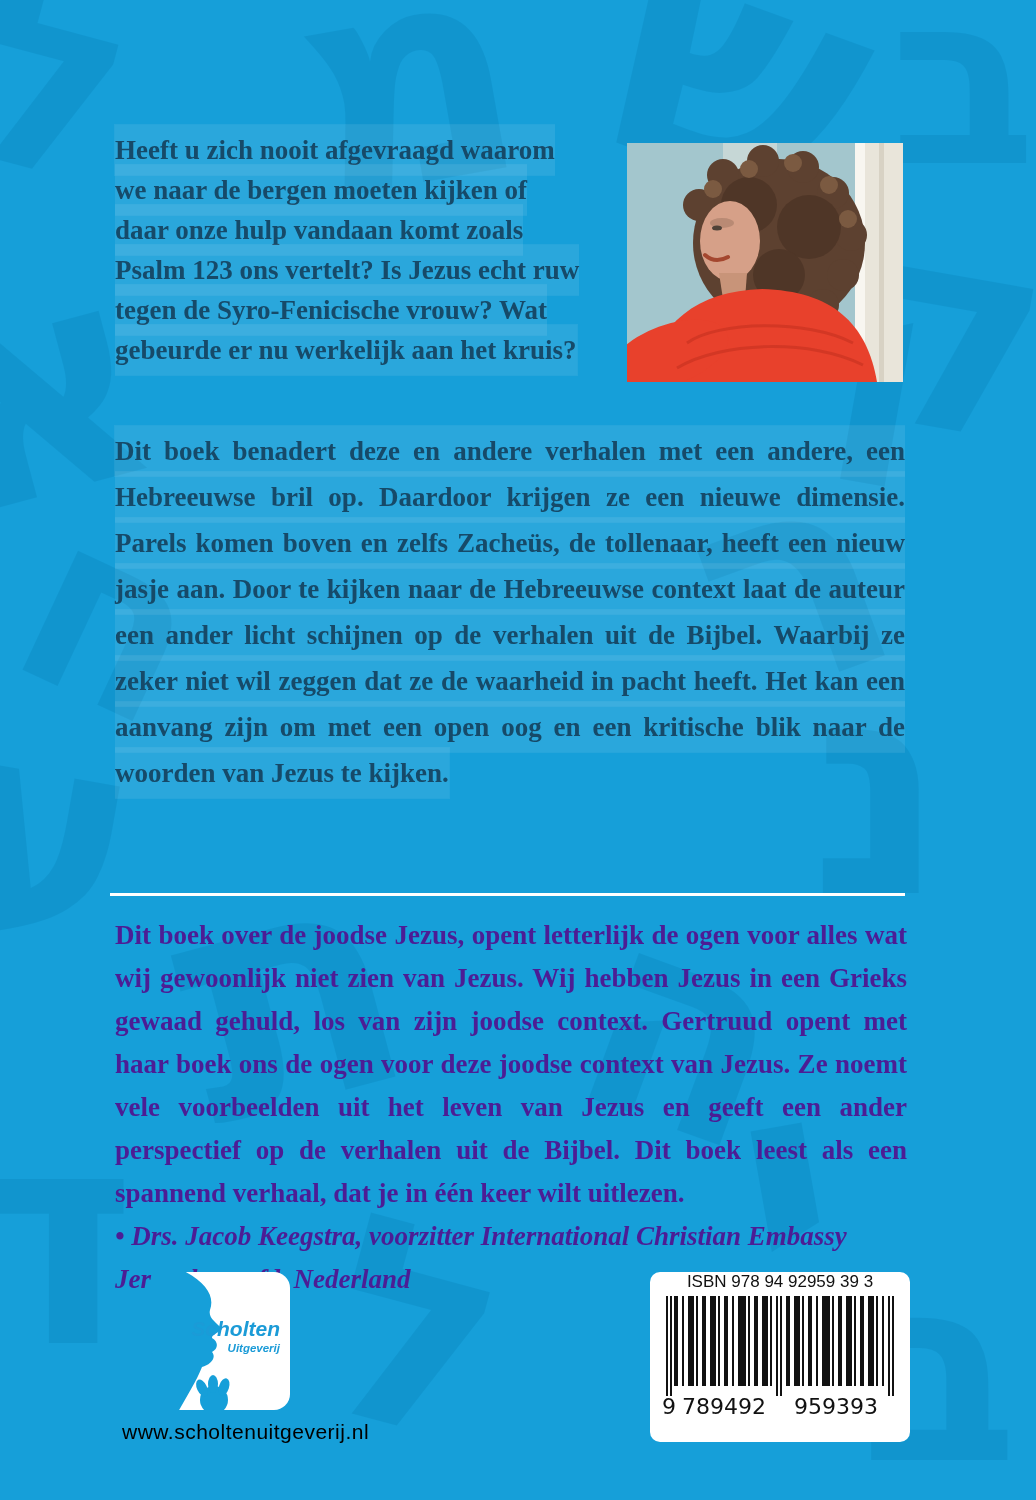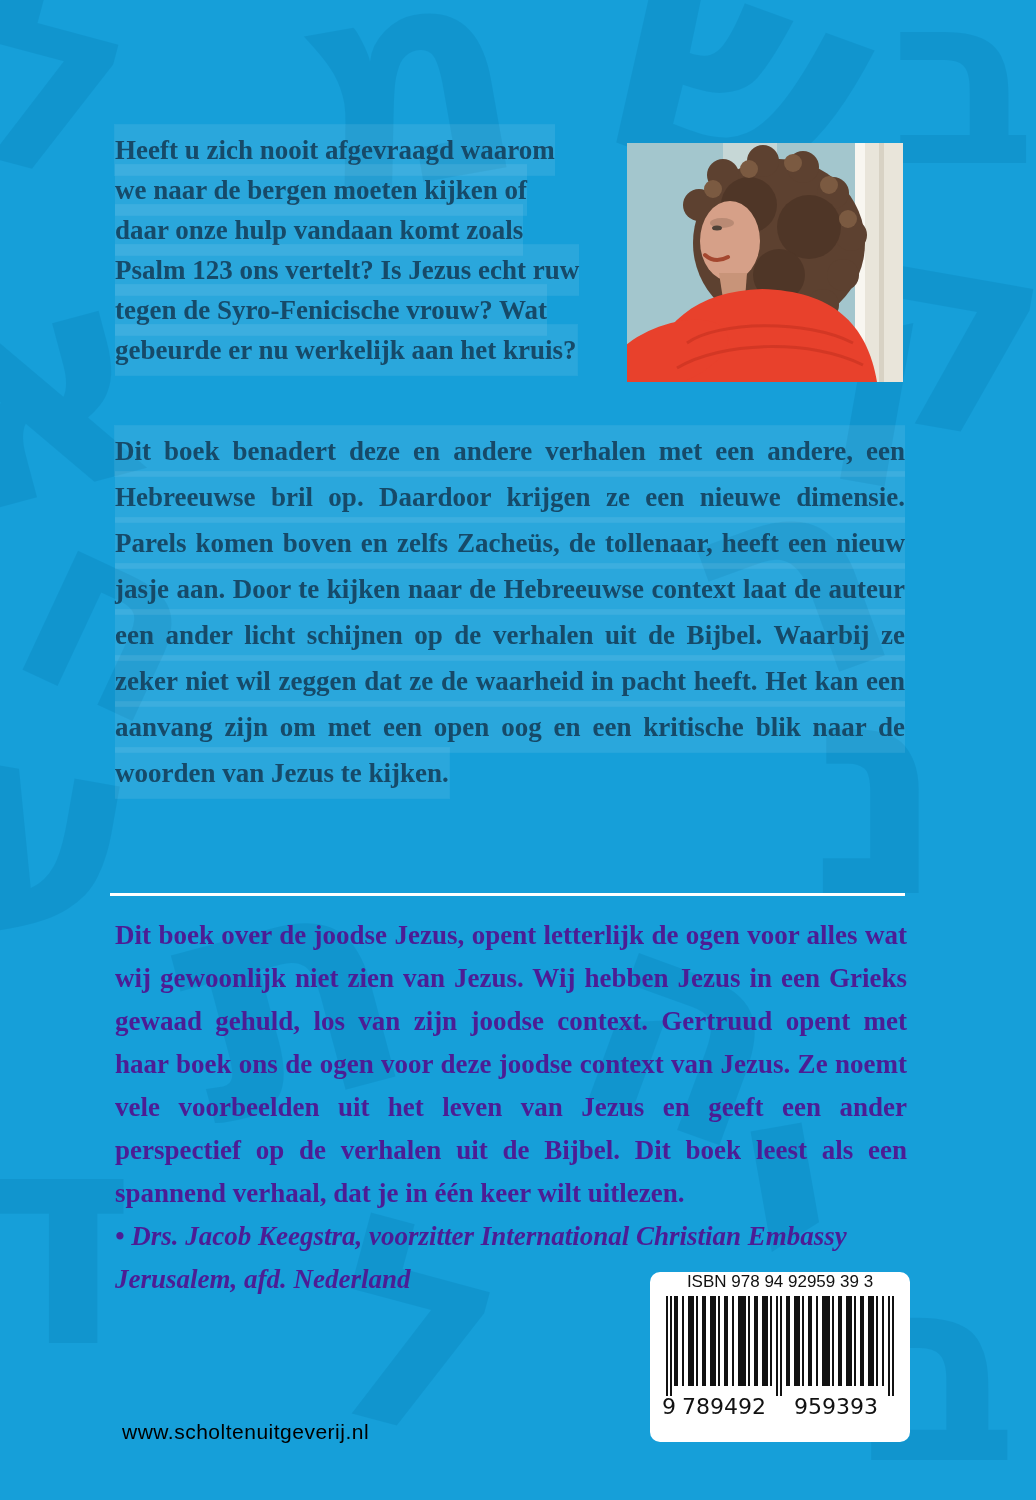--- a/index.html
+++ b/index.html
@@ -137,20 +137,34 @@
     <p><span class="hl">Dit boek benadert deze en andere verhalen met een andere, een Hebreeuwse bril op. Daardoor krijgen ze een nieuwe dimensie. Parels komen boven en zelfs Zacheüs, de tollenaar, heeft een nieuw jasje aan. Door te kijken naar de Hebreeuwse context laat de auteur een ander licht schijnen op de verhalen uit de Bijbel. Waarbij ze zeker niet wil zeggen dat ze de waarheid in pacht heeft. Het kan een aanvang zijn om met een open oog en een kritische blik naar de woorden van Jezus te kijken.</span></p>
   </div>
 
   <div class="divider"></div>
 
   <div class="endorse">
     <p>Dit boek over de joodse Jezus, opent letterlijk de ogen voor alles wat wij gewoonlijk niet zien van Jezus. Wij hebben Jezus in een Grieks gewaad gehuld, los van zijn joodse context. Gertruud opent met haar boek ons de ogen voor deze joodse context van Jezus. Ze noemt vele voorbeelden uit het leven van Jezus en geeft een ander perspectief op de verhalen uit de Bijbel. Dit boek leest als een spannend verhaal, dat je in één keer wilt uitlezen.</p>
     <p class="attr">• Drs. Jacob Keegstra, voorzitter International Christian Embassy Jerusalem, afd. Nederland</p>
   </div>
 
+  <div class="logo">
+    <svg viewBox="0 0 138 138">
+      <rect x="0" y="0" width="138" height="138" rx="16" fill="#ffffff"></rect>
+      <path d="M 30,-2 C 54,10 63,24 58,38 C 56,46 64,50 70,57 C 65,62 60,62 60,66 C 67,70 66,77 60,80 C 65,86 58,93 50,95 C 44,110 36,122 26,140 L -2,140 L -2,-2 Z" fill="#169fd9"></path>
+      <g fill="#169fd9">
+        <circle cx="62" cy="128" r="14"></circle>
+        <ellipse cx="50" cy="116" rx="5" ry="9" transform="rotate(-25 50 116)"></ellipse>
+        <ellipse cx="61" cy="112" rx="5" ry="9"></ellipse>
+        <ellipse cx="72" cy="115" rx="5" ry="9" transform="rotate(18 72 115)"></ellipse>
+      </g>
+      <text x="128" y="64" text-anchor="end" font-family="Liberation Sans, sans-serif" font-style="italic" font-weight="bold" font-size="21" fill="#1b9bd7">Scholten</text>
+      <text x="128" y="80" text-anchor="end" font-family="Liberation Sans, sans-serif" font-style="italic" font-weight="bold" font-size="11.5" fill="#1b9bd7">Uitgeverij</text>
+    </svg>
+  </div>
 
   <div class="url">www.scholtenuitgeverij.nl</div>
 
   <div class="barcode">
     <div class="isbn-label">ISBN 978 94 92959 39 3</div>
     <svg class="bars" width="236" height="122" viewBox="0 0 236 122">
       <g fill="#111111">
         <rect x="4" y="0" width="2" height="100"></rect>
           <rect x="8" y="0" width="2" height="100"></rect>
         <rect x="12" y="0" width="4" height="90"></rect>

